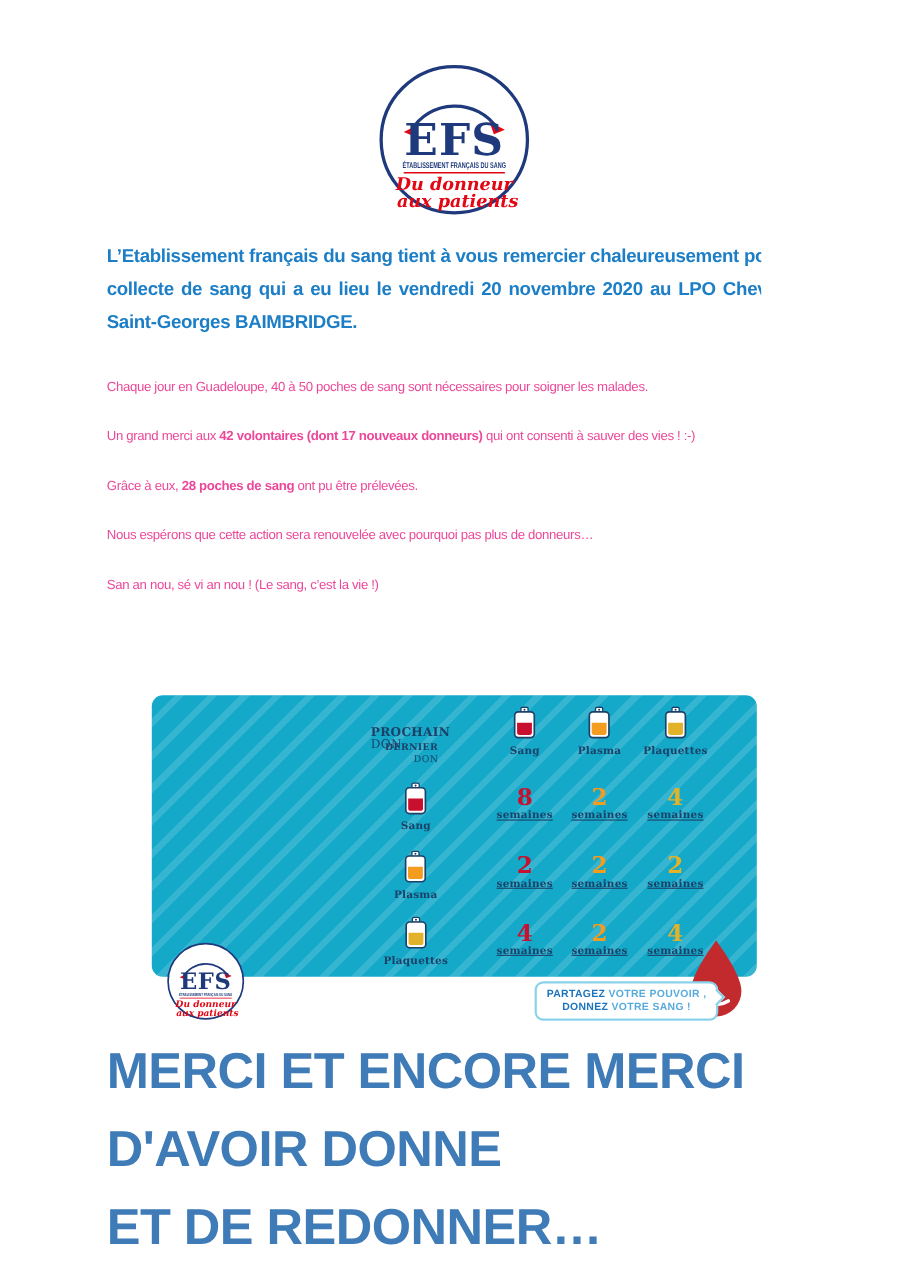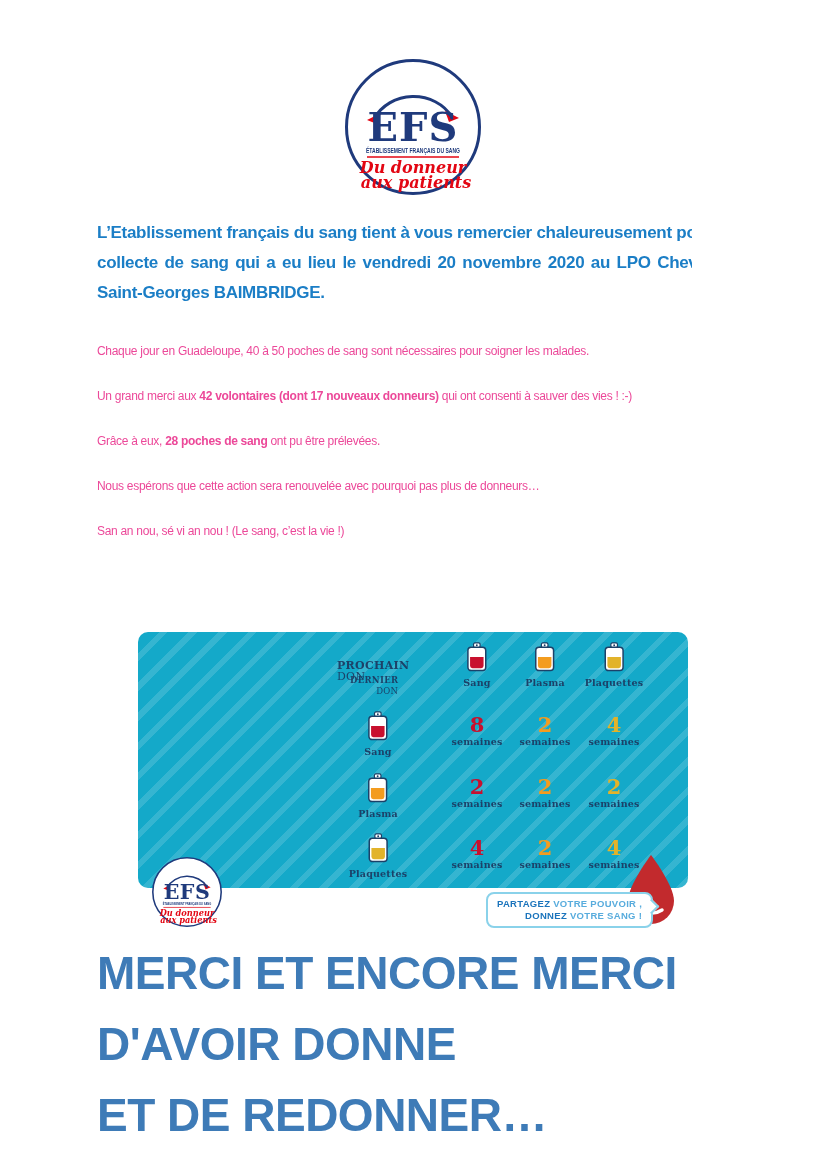--- a/index.html
+++ b/index.html
@@ -59,27 +59,27 @@
   .hy{top:10px;}
   .lr0{top:79px;} .lr1{top:141px;} .lr2{top:201px;}
   .r0{top:82px;} .r1{top:144px;} .r2{top:205px;}
   .bag{width:23px;height:30px;display:block;margin:0 auto;}
   .bag-tab{fill:#fff;stroke:var(--navy);stroke-width:1.3;}
   .bag-hole{fill:var(--navy);}
   .bag-body{fill:#fff;stroke:var(--navy);stroke-width:1.6;}
   .f-red{fill:var(--red);} .f-orange{fill:var(--orange);} .f-gold{fill:var(--gold);}
   .bag-label{margin-top:5px;font-family:"DejaVu Serif",serif;font-weight:bold;font-size:9.5px;color:var(--navy);letter-spacing:0.2px;}
   .val .num{font-family:"DejaVu Serif",serif;font-weight:bold;font-size:21px;line-height:22px;}
-  .val .sem{font-family:"DejaVu Serif",serif;font-weight:bold;font-size:9.5px;line-height:11px;color:var(--navy);letter-spacing:0.2px;}
+  .val .sem{font-family:"DejaVu Serif",serif;font-weight:bold;font-size:9.5px;line-height:11px;color:var(--navy);letter-spacing:0.2px;text-decoration:underline;}
   .col0 .num{color:var(--red);} .col1 .num{color:var(--orange);} .col2 .num{color:var(--gold);}
   
   .bubble{
     position:absolute;left:486px;top:892px;z-index:3;
     background:#fff;border:2px solid var(--bubble_border);border-radius:8px;
-    padding:4px 9px;text-align:right;
+    padding:4px 9px;text-align:center;
     font-size:9.5px;line-height:12px;font-weight:bold;letter-spacing:0.3px;
     color:var(--bubble_light);
   }
   .bubble b{color:var(--bubble_dark);}
   .bubble::after{
     content:"";position:absolute;right:-6px;top:7px;width:9px;height:9px;
     background:#fff;border-top:2px solid var(--bubble_border);border-right:2px solid var(--bubble_border);
     transform:rotate(45deg);
   }
   .drop{position:absolute;left:623px;top:854px;width:56px;height:72px;z-index:2;}

